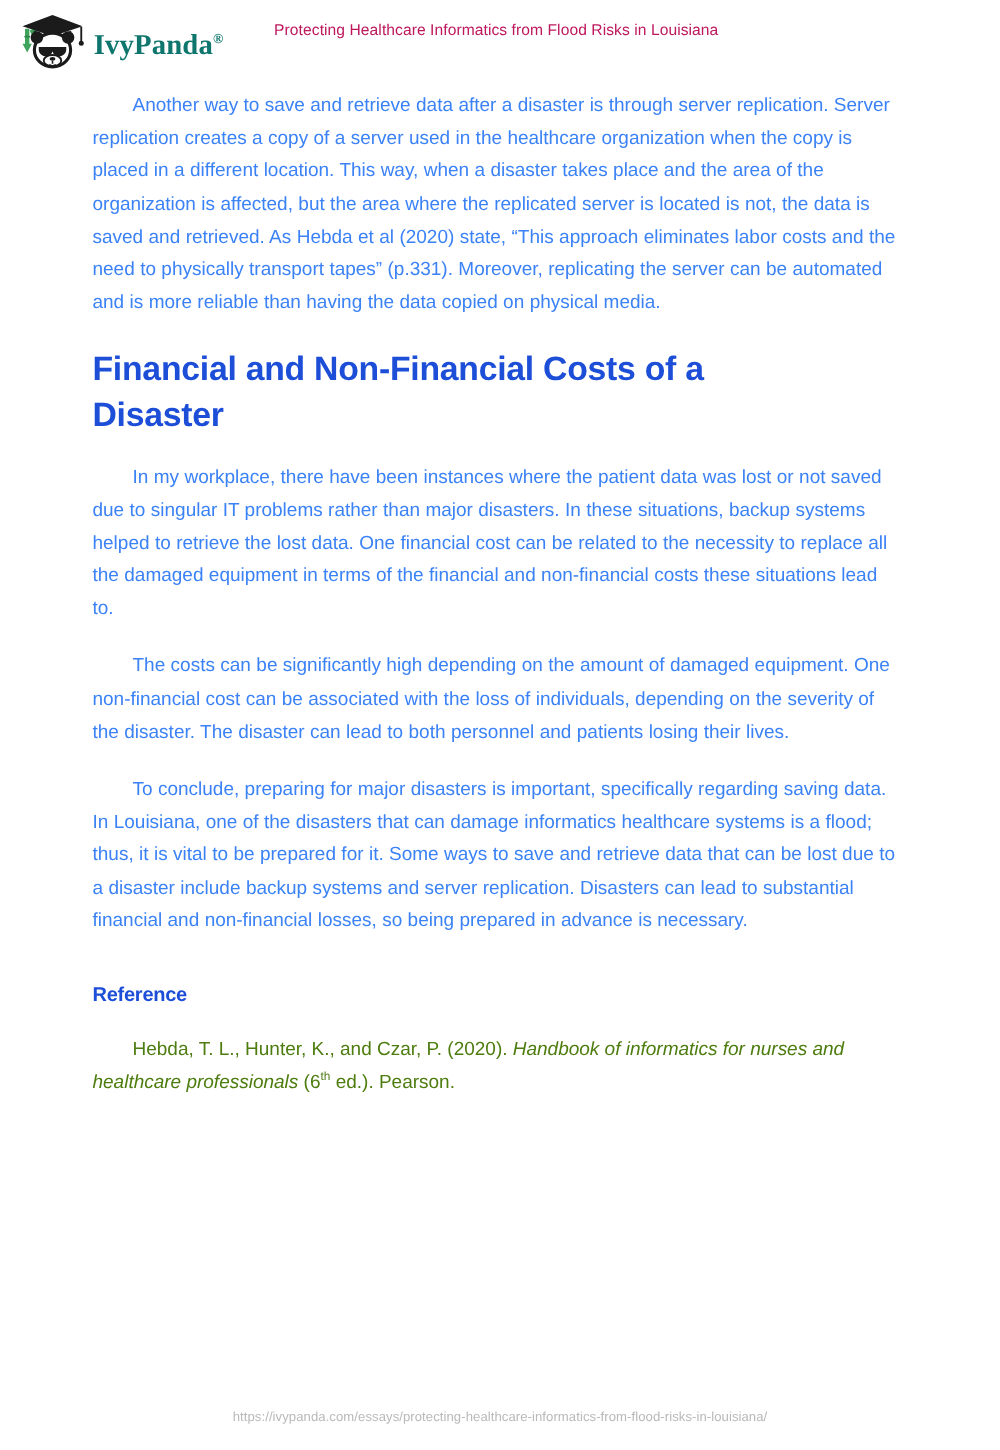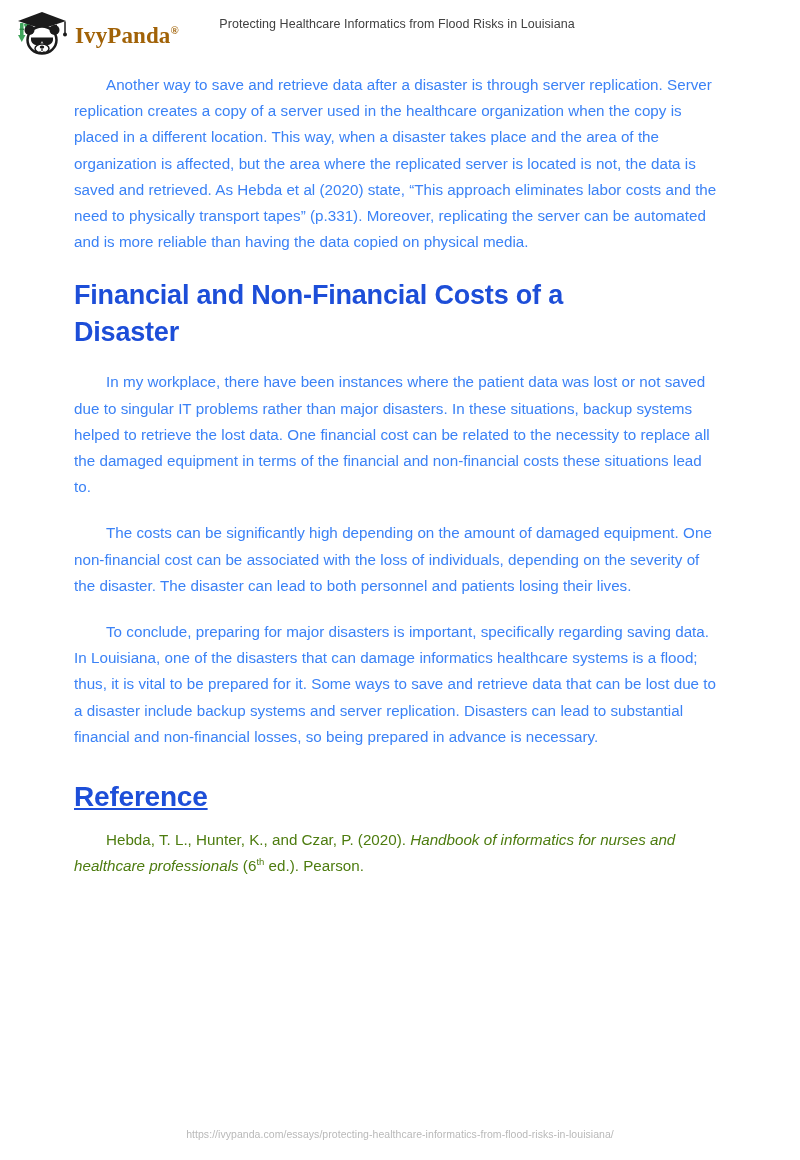--- a/index.html
+++ b/index.html
@@ -41,41 +41,41 @@
   .brand-mark {
     width: 56px;
     height: 48px;
     display: block;
   }
   .brand-name {
     font-family: "Liberation Serif", serif;
     font-weight: bold;
     font-size: 23px;
     letter-spacing: 0.1px;
-    color: #a16207;
+    color: #0f766e;
     margin-left: 5px;
     line-height: 1;
     position: relative;
     top: 2px;
     white-space: nowrap;
   }
   .brand-reg {
     font-family: "Liberation Serif", serif;
     font-size: 11px;
     vertical-align: super;
     line-height: 1;
   }
   .doc-title {
     position: absolute;
     left: 12px;
     right: 18px;
     top: 17px;
     text-align: center;
     font-size: 12.5px;
-    color: #404040;
+    color: #be185d;
     letter-spacing: 0.05px;
     white-space: nowrap;
   }
 
   
   .content {
     position: absolute;
     left: 74px;
     top: 72px;
     width: 648px;
@@ -94,24 +94,23 @@
   }
   h2.section-heading {
     font-size: 27px;
     font-weight: bold;
     line-height: 37px;
     color: #1d4ed8;
     margin: 22px 0 18px 0;
     letter-spacing: -0.2px;
   }
   h2.section-heading.ref {
-    font-size: 28px;
+    font-size: 16px;
     line-height: 32px;
     margin: 26px 0 14px 0;
-    text-decoration: underline;
   }
   .heading-narrow {
     max-width: 560px;
   }
   .reference-entry {
     font-size: 15.2px;
     line-height: 26.2px;
     color: #4d7c0f;
     text-indent: 32px;
     margin: 0;

